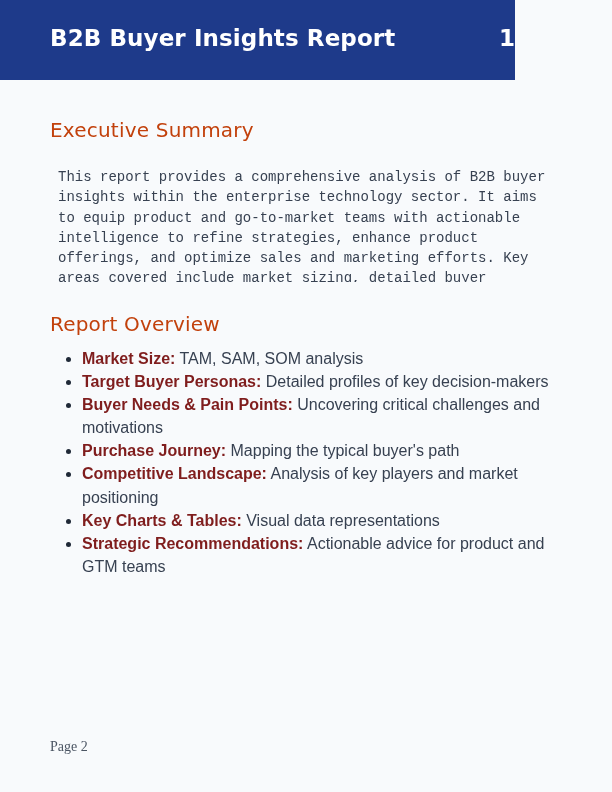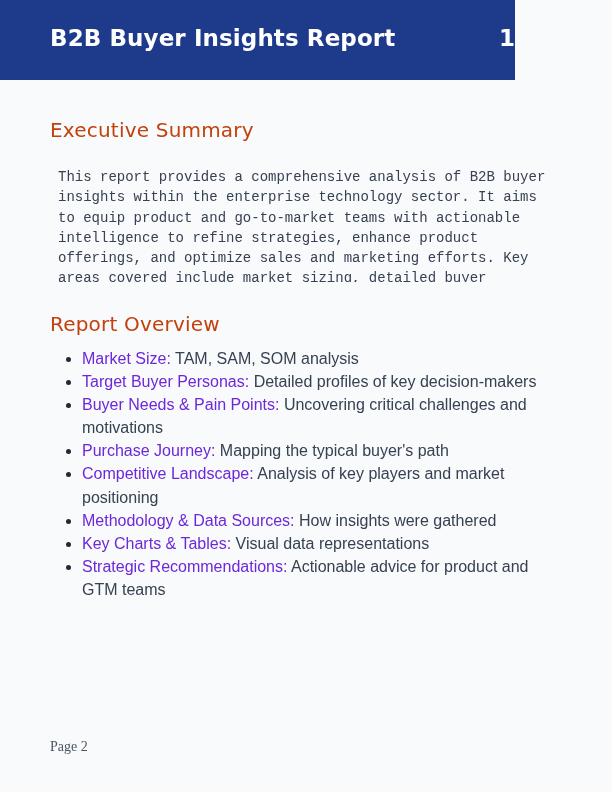--- a/index.html
+++ b/index.html
@@ -46,21 +46,21 @@
   .overview-list {
     position: absolute; left: 82px; top: 347px; width: 470px;
     margin: 0; padding: 0; list-style: none;
     font-size: 16px; line-height: 23.1px; color: #1f2937;
   }
   .overview-list li { position: relative; }
   .overview-list li::before {
     content: ""; position: absolute; left: -16px; top: 10px;
     width: 5px; height: 5px; border-radius: 50%; background: #1f2937;
   }
-  .overview-list .k { font-weight: 400; color: #6d28d9; }
+  .overview-list .k { font-weight: 700; color: #7f1d1d; }
   .overview-list .v { color: #374151; }
   .footer {
     position: absolute; left: 50px; top: 739px;
     font-size: 14px; color: #4b5563; font-family: Liberation Serif, serif;
   }
 </style>
 </head>
 <body>
 
 <div class="header">
@@ -73,18 +73,17 @@
   <p class="summary-text">This report provides a comprehensive analysis of B2B buyer insights within the enterprise technology sector. It aims to equip product and go-to-market teams with actionable intelligence to refine strategies, enhance product offerings, and optimize sales and marketing efforts. Key areas covered include market sizing, detailed buyer personas, critical needs and pain points, the typical purchase journey, and a competitive landscape</p>
 </div>
 
 <h2 class="overview-title">Report Overview</h2>
 <ul class="overview-list">
   <li><span class="k">Market Size:</span> <span class="v">TAM, SAM, SOM analysis</span></li>
   <li><span class="k">Target Buyer Personas:</span> <span class="v">Detailed profiles of key decision-makers</span></li>
   <li><span class="k">Buyer Needs &amp; Pain Points:</span> <span class="v">Uncovering critical challenges and motivations</span></li>
   <li><span class="k">Purchase Journey:</span> <span class="v">Mapping the typical buyer's path</span></li>
   <li><span class="k">Competitive Landscape:</span> <span class="v">Analysis of key players and market positioning</span></li>
-  <li><span class="k">Methodology &amp; Data Sources:</span> <span class="v">How insights were gathered</span></li>
   <li><span class="k">Key Charts &amp; Tables:</span> <span class="v">Visual data representations</span></li>
   <li><span class="k">Strategic Recommendations:</span> <span class="v">Actionable advice for product and GTM teams</span></li>
 </ul>
 
 <div class="footer">Page 2</div>
 
 </body></html>

